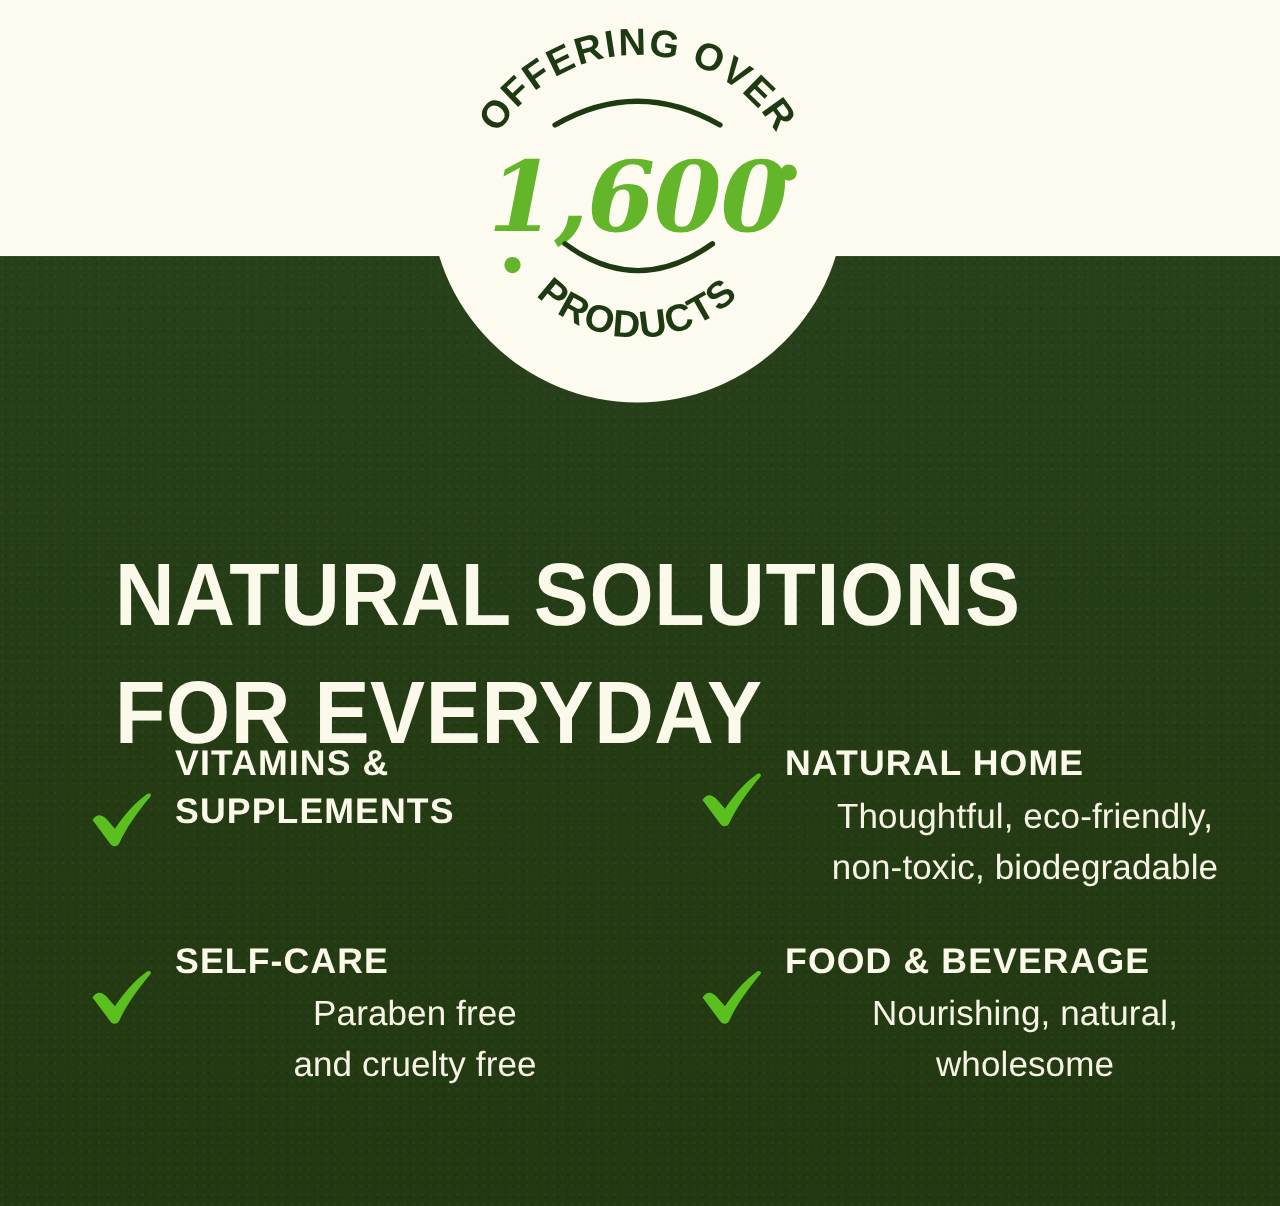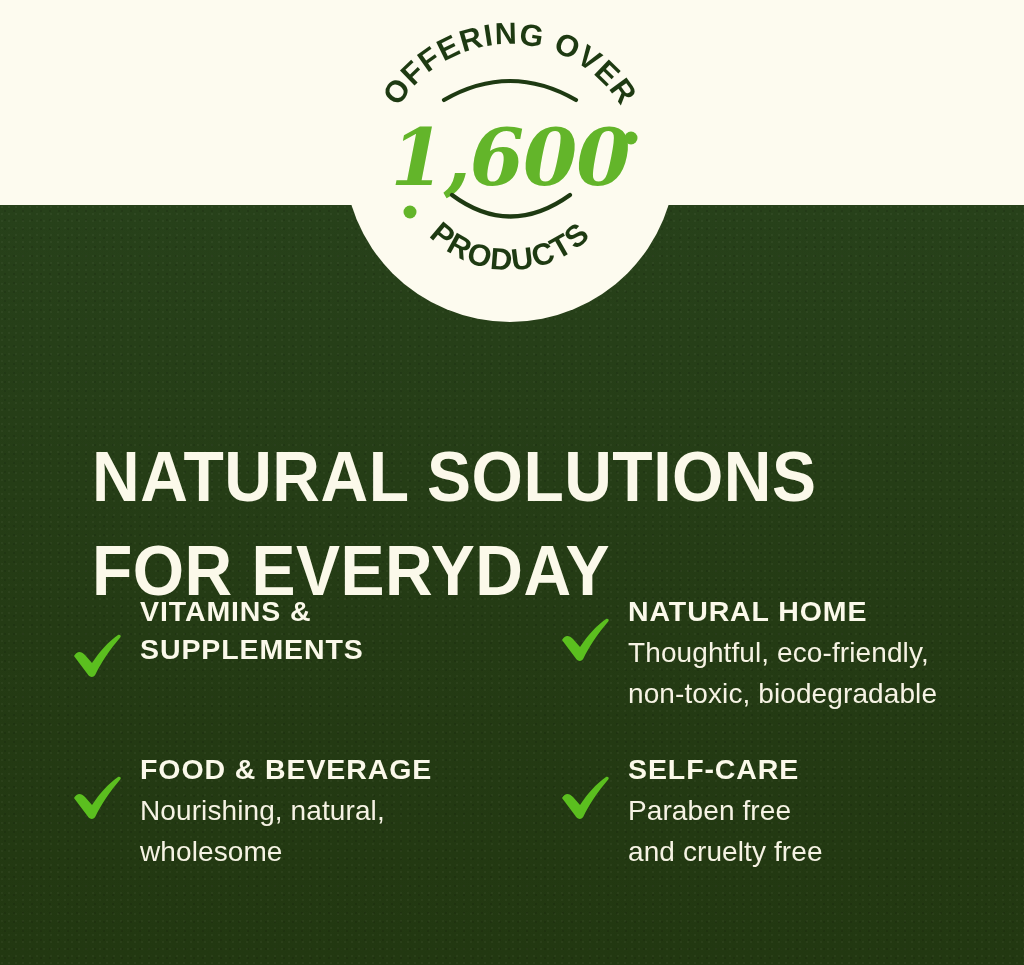--- a/index.html
+++ b/index.html
@@ -154,20 +154,21 @@
 
   .feature-desc {
     color: #F6F3E4;
     font-family: "Liberation Sans", sans-serif;
     font-weight: 400;
     font-size: 28px;
     line-height: 41px;
     letter-spacing: 0.1px;
     margin: 0;
     white-space: pre-line;
+    text-align: center;
   }
 </style>
 </head>
 <body>
 
 <div id="banner">
 
   <div class="cream-band"></div>
   <div class="green-field"></div>
 
@@ -228,33 +229,33 @@
       </div>
     </div>
 
     <div class="feature">
       <span class="check-wrap">
         <svg class="check-svg" viewBox="0 0 50 44" xmlns="http://www.w3.org/2000/svg">
           <path class="check-path" d="M2 22 C5 17 9 17 13 21 L20 29 C28 17 36 8 46 1 C47.8 0.2 49.6 1.6 48.4 3.2 C38 15.6 29 28.4 23.4 40.6 C22.2 43.4 18.6 43.8 16.6 41.6 Z"></path>
         </svg>
       </span>
       <div class="feature-text">
+        <div class="feature-title">SELF-CARE</div>
+        <div class="feature-desc">Paraben free
+and cruelty free</div>
+      </div>
+    </div>
+
+    <div class="feature">
+      <span class="check-wrap">
+        <svg class="check-svg" viewBox="0 0 50 44" xmlns="http://www.w3.org/2000/svg">
+          <path class="check-path" d="M2 22 C5 17 9 17 13 21 L20 29 C28 17 36 8 46 1 C47.8 0.2 49.6 1.6 48.4 3.2 C38 15.6 29 28.4 23.4 40.6 C22.2 43.4 18.6 43.8 16.6 41.6 Z"></path>
+        </svg>
+      </span>
+      <div class="feature-text">
         <div class="feature-title">FOOD &amp; BEVERAGE</div>
         <div class="feature-desc">Nourishing, natural,
 wholesome</div>
       </div>
     </div>
 
-    <div class="feature">
-      <span class="check-wrap">
-        <svg class="check-svg" viewBox="0 0 50 44" xmlns="http://www.w3.org/2000/svg">
-          <path class="check-path" d="M2 22 C5 17 9 17 13 21 L20 29 C28 17 36 8 46 1 C47.8 0.2 49.6 1.6 48.4 3.2 C38 15.6 29 28.4 23.4 40.6 C22.2 43.4 18.6 43.8 16.6 41.6 Z"></path>
-        </svg>
-      </span>
-      <div class="feature-text">
-        <div class="feature-title">SELF-CARE</div>
-        <div class="feature-desc">Paraben free
-and cruelty free</div>
-      </div>
-    </div>
-
   </div>
 </div>
 
 </body></html>

